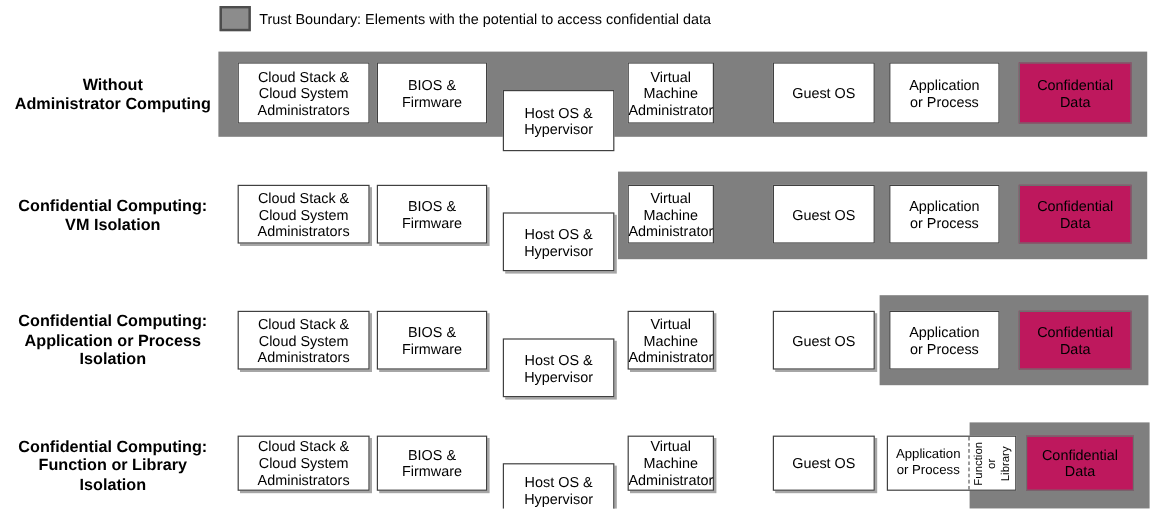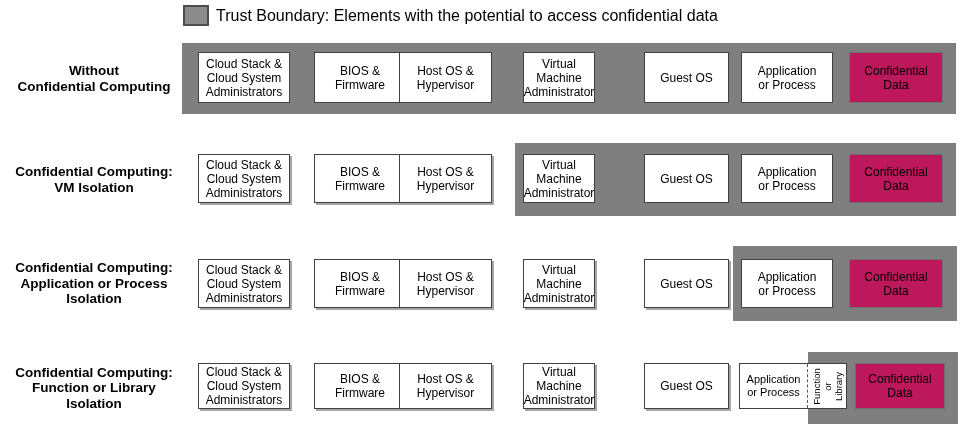--- a/index.html
+++ b/index.html
@@ -8,21 +8,21 @@
     position:relative;width:960px;height:424px;background:#ffffff;
     font-family:"Liberation Sans", sans-serif;color:#000;overflow:hidden;
   }
   
   .legend-swatch{
     position:absolute;left:183px;top:5px;width:26px;height:21px;
     background:#8c8c8c;border:2px solid #4d4d4d;box-sizing:border-box;
   }
   .legend-text{
     position:absolute;left:216px;top:6px;height:20px;display:flex;align-items:center;
-    font-size:16px;color:#000;
+    font-size:12px;color:#000;
   }
   
   .band{position:absolute;background:#7f7f7f;}
   .band-r0{left:182px;top:43px;width:774px;height:71px;}
   .band-r1{left:515px;top:143px;width:441px;height:73px;}
   .band-r2{left:733px;top:246px;width:224px;height:75px;}
   .band-r3{left:808px;top:352px;width:150px;height:72px;}
   
   .row-label{
     position:absolute;left:4px;width:180px;display:flex;align-items:center;justify-content:center;
@@ -34,21 +34,21 @@
   .label-r3{top:352px;height:72px;}
   
   .box{
     position:absolute;background:#ffffff;border:1px solid #404040;box-sizing:border-box;
     display:flex;align-items:center;justify-content:center;text-align:center;
     font-size:12px;line-height:14px;white-space:pre-line;
   }
   .sh{box-shadow:2px 2px 0 #a6a6a6;}
   .conf{background:#be185d;border:1px solid #6e6e6e;}
   
-  .c0{left:198px;width:92px;} .c1{left:314px;width:92px;} .c2{left:399px;width:93px;}
+  .c0{left:198px;width:110px;} .c1{left:314px;width:92px;} .c2{left:419px;width:93px;margin-top:23px;}
   .c3{left:523px;width:72px;} .c4{left:644px;width:85px;} .c5{left:741px;width:92px;}
   .c6{left:849px;width:94px;}
   
   .r0{top:52px;height:51px;} .r1{top:154px;height:49px;} .r2{top:259px;height:49px;} .r3{top:363px;height:46px;}
   
   .split{left:739px;width:108px;padding:0;display:flex;align-items:stretch;}
   .split-main{flex:1;display:flex;align-items:center;justify-content:center;font-size:11px;line-height:13px;white-space:pre-line;text-align:center;}
   .split-ext{width:38px;border-left:1px dashed #595959;display:flex;align-items:center;justify-content:center;overflow:hidden;}
   .vtext{transform:rotate(-90deg);font-size:9.5px;line-height:11px;white-space:pre-line;text-align:center;}
   .c6r3{left:855px;width:90px;}
@@ -60,21 +60,21 @@
 
   <span class="legend-swatch"></span>
   <span class="legend-text">Trust Boundary: Elements with the potential to access confidential data</span>
 
   <div class="band band-r0"></div>
   <div class="band band-r1"></div>
   <div class="band band-r2"></div>
   <div class="band band-r3"></div>
 
   <div class="row-label label-r0">Without
-Confidential Computing</div>
+Administrator Computing</div>
   <div class="row-label label-r1">Confidential Computing:
 VM Isolation</div>
   <div class="row-label label-r2">Confidential Computing:
 Application or Process
 Isolation</div>
   <div class="row-label label-r3">Confidential Computing:
 Function or Library
 Isolation</div>
 
   <div class="box c0 r0">Cloud Stack &amp;

